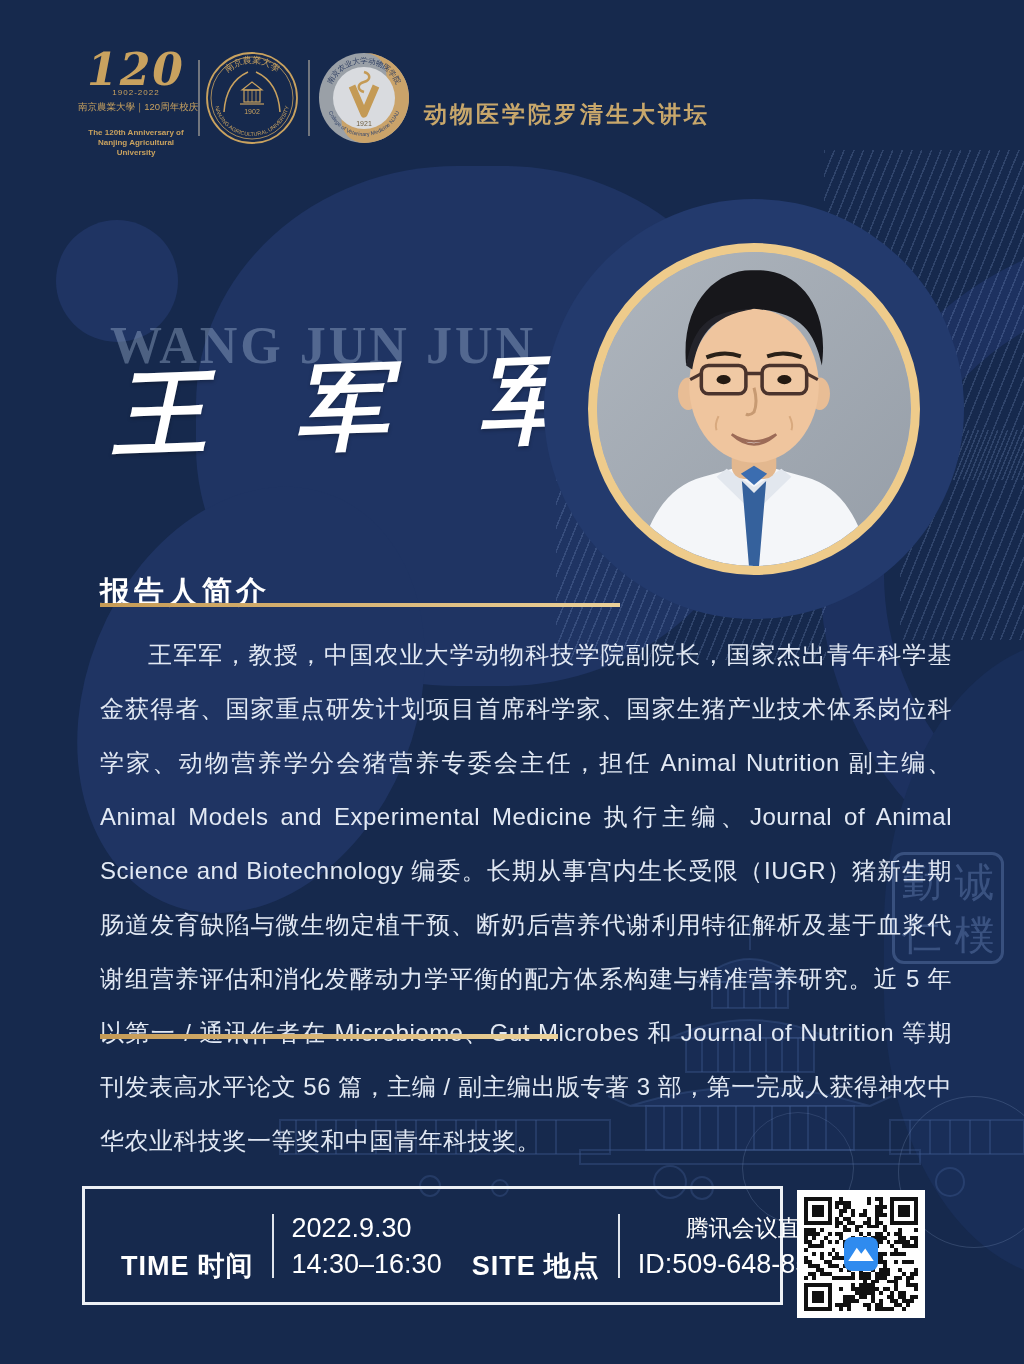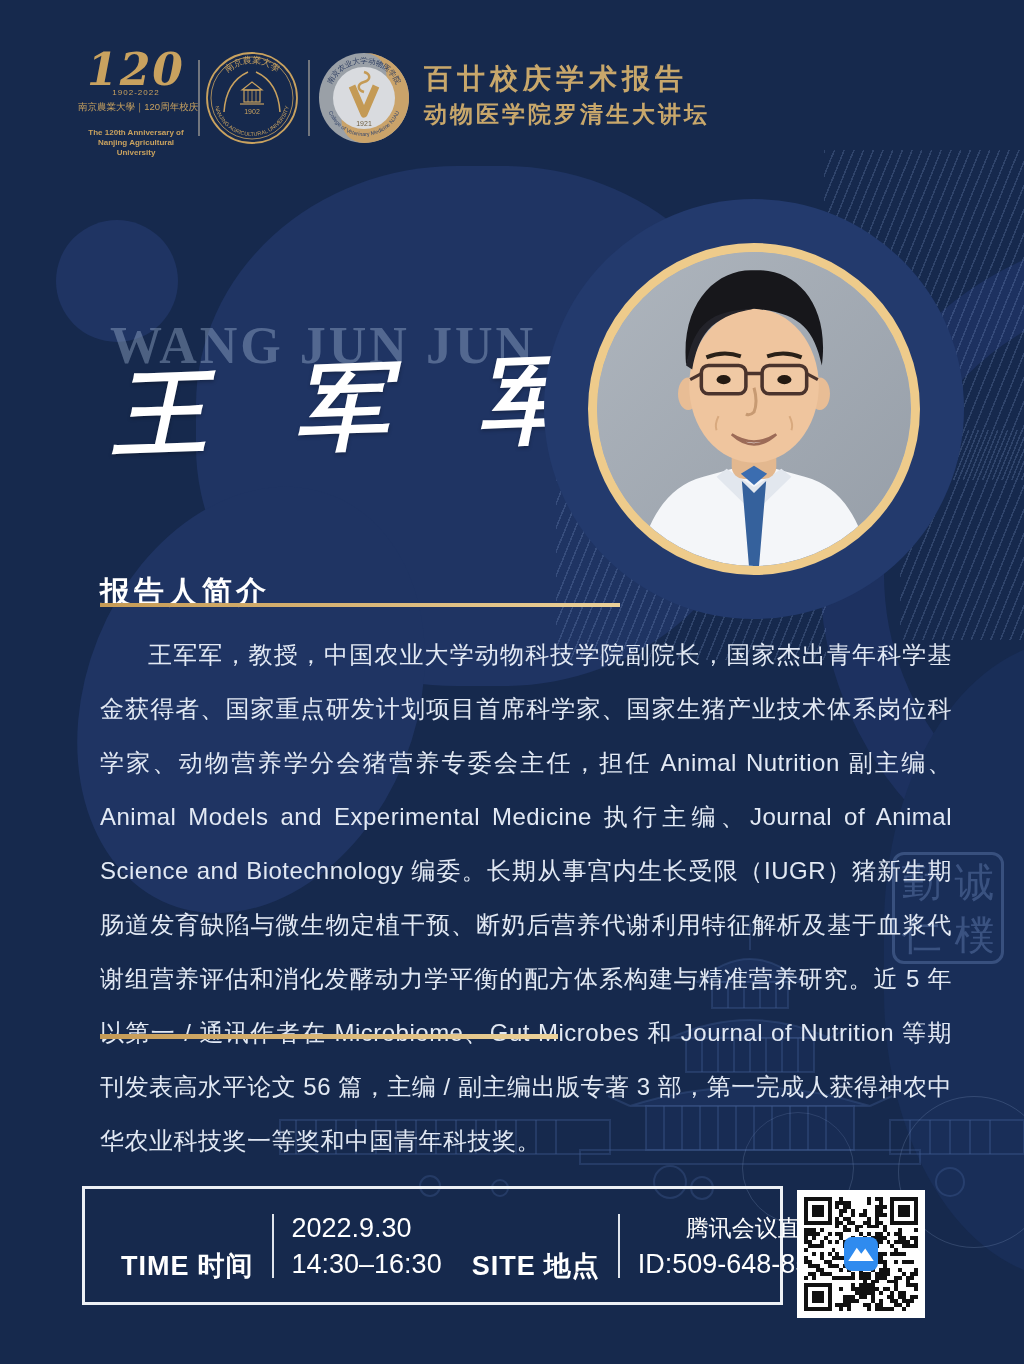--- a/index.html
+++ b/index.html
@@ -224,21 +224,20 @@
     <path d="M48,22 c7,2 7,8 0,10 c-7,2 -7,8 0,10" fill="none" stroke="#c49a55" stroke-width="2.5"></path>
     <text x="48" y="76" text-anchor="middle" font-size="7" fill="#6e5e40" font-family="Liberation Sans,sans-serif">1921</text>
     <text font-size="7.5" fill="#2c3c60" font-family="Liberation Sans,sans-serif">
       <textPath href="#arcTop2" startOffset="50%" text-anchor="middle">南京农业大学动物医学院</textPath>
     </text>
     <text font-size="5.5" fill="#3a4a6e" font-family="Liberation Sans,sans-serif">
       <textPath href="#arcBot2" startOffset="50%" text-anchor="middle">College of Veterinary Medicine NJAU</textPath>
     </text>
   </svg>
 
-  <div class="event-title event1">百廿校庆学术报告</div>
   <div class="event-title event2">动物医学院罗清生大讲坛</div>
 
   <div class="name-en">WANG JUN JUN</div>
   <div class="name-cn">王 军 军</div>
 
   <div class="halo"></div>
   <div class="photo-ring">
     <svg viewBox="0 0 310 310">
       <defs>
         <linearGradient id="bgGrad" x1="0" y1="0" x2="1" y2="1">

